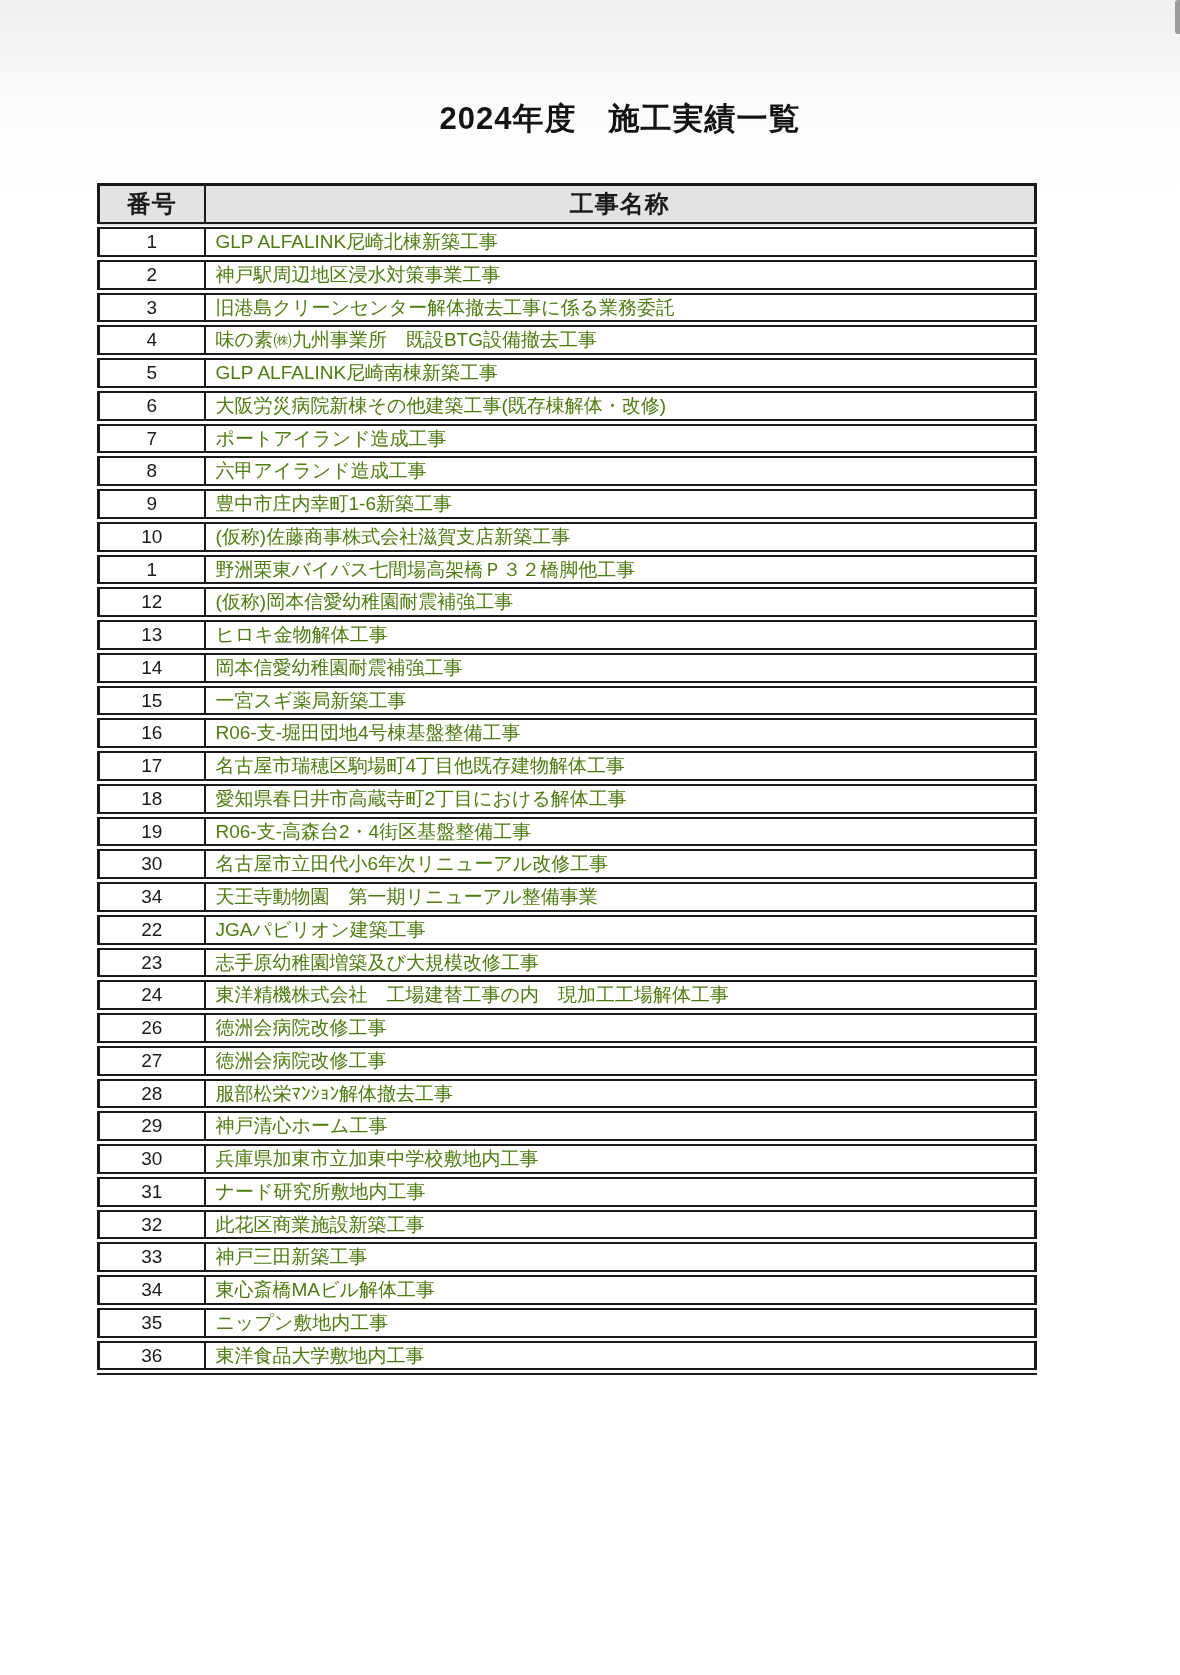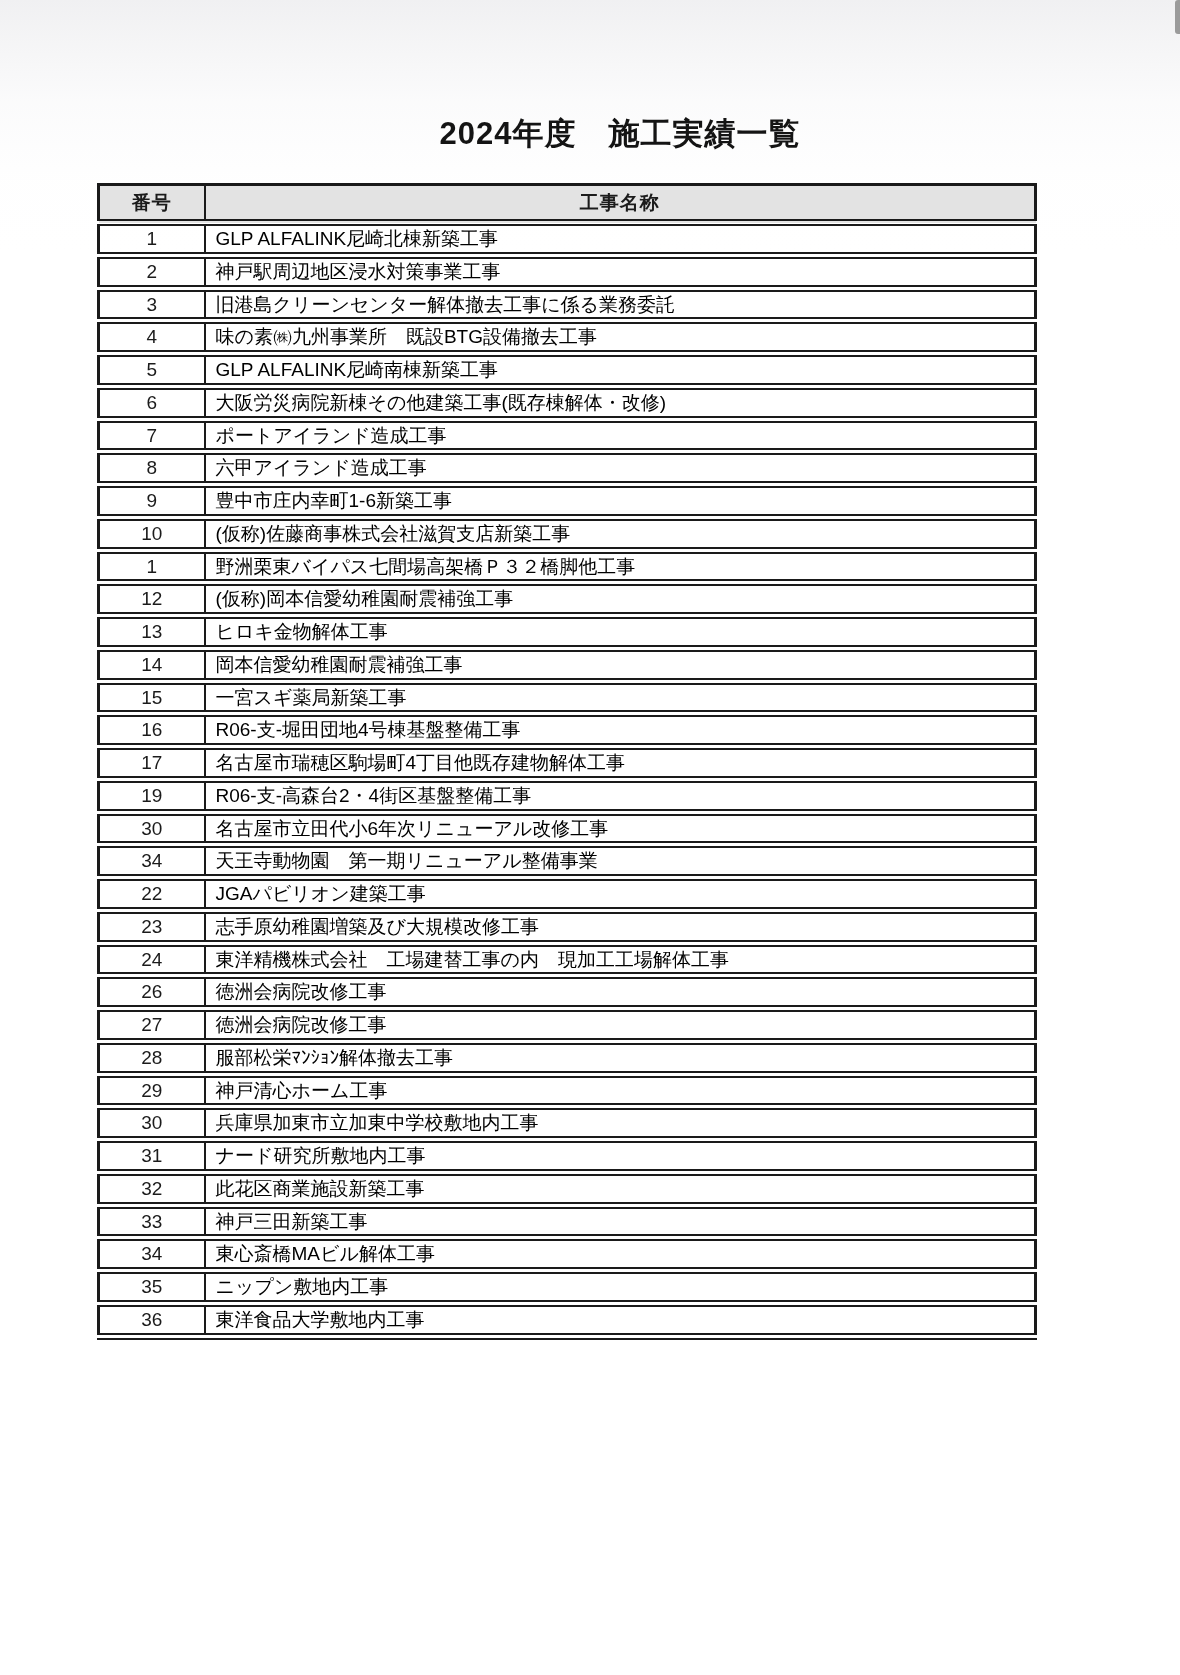--- a/index.html
+++ b/index.html
@@ -27,21 +27,21 @@
     height:250px;
     background:linear-gradient(180deg,
       rgba(222,222,226,0.45) 0%,
       rgba(240,240,242,0.28) 40%,
       rgba(250,250,251,0.15) 70%,
       rgba(255,255,255,0) 100%);
     pointer-events:none;
   }
   .page-title{
     position:absolute;
-    top:115px;
+    top:100px;
     left:203px;
     width:834px;
     margin:0;
     text-align:center;
     font-size:31px;
     line-height:1.2;
     font-weight:700;
     letter-spacing:1px;
     color:#141414;
   }
@@ -55,21 +55,21 @@
     width:100%;
     border-collapse:collapse;
     table-layout:fixed;
     border:3px solid var(--border);
   }
   table.projects th{
     background:var(--header-bg);
     border:2px solid var(--border);
     border-bottom:7px double var(--border);
     height:38px;
-    font-size:19px;
+    font-size:24px;
     font-weight:700;
     padding:2px 24px;
     letter-spacing:1px;
   }
   table.projects td{
     border:2px solid var(--border);
     border-top:7px double var(--border);
     height:29px;
     padding:1px 10px;
     font-size:19px;
@@ -83,21 +83,21 @@
   }
   col.c-no{width:106px;}
   td.cell-no{
     text-align:center;
     font-size:21px;
     font-weight:500;
     padding:1px 4px;
   }
   td.cell-name{
     text-align:left;
-    color:#000000;
+    color:#4d7c0f;
   }
   .scrollbar-thumb{
     position:absolute;
     top:0;
     right:0;
     width:5px;
     height:34px;
     background:var(--scrollbar);
     border-radius:3px 0 0 3px;
   }
@@ -200,20 +200,24 @@
   <tr>
     <td class="cell-no">16</td>
     <td class="cell-name">R06-支-堀田団地4号棟基盤整備工事</td>
   </tr>
 
   <tr>
     <td class="cell-no">17</td>
     <td class="cell-name">名古屋市瑞穂区駒場町4丁目他既存建物解体工事</td>
   </tr>
 
+  <tr>
+    <td class="cell-no">18</td>
+    <td class="cell-name">愛知県春日井市高蔵寺町2丁目における解体工事</td>
+  </tr>
 
   <tr>
     <td class="cell-no">19</td>
     <td class="cell-name">R06-支-高森台2・4街区基盤整備工事</td>
   </tr>
 
   <tr>
     <td class="cell-no">30</td>
     <td class="cell-name">名古屋市立田代小6年次リニューアル改修工事</td>
   </tr>

